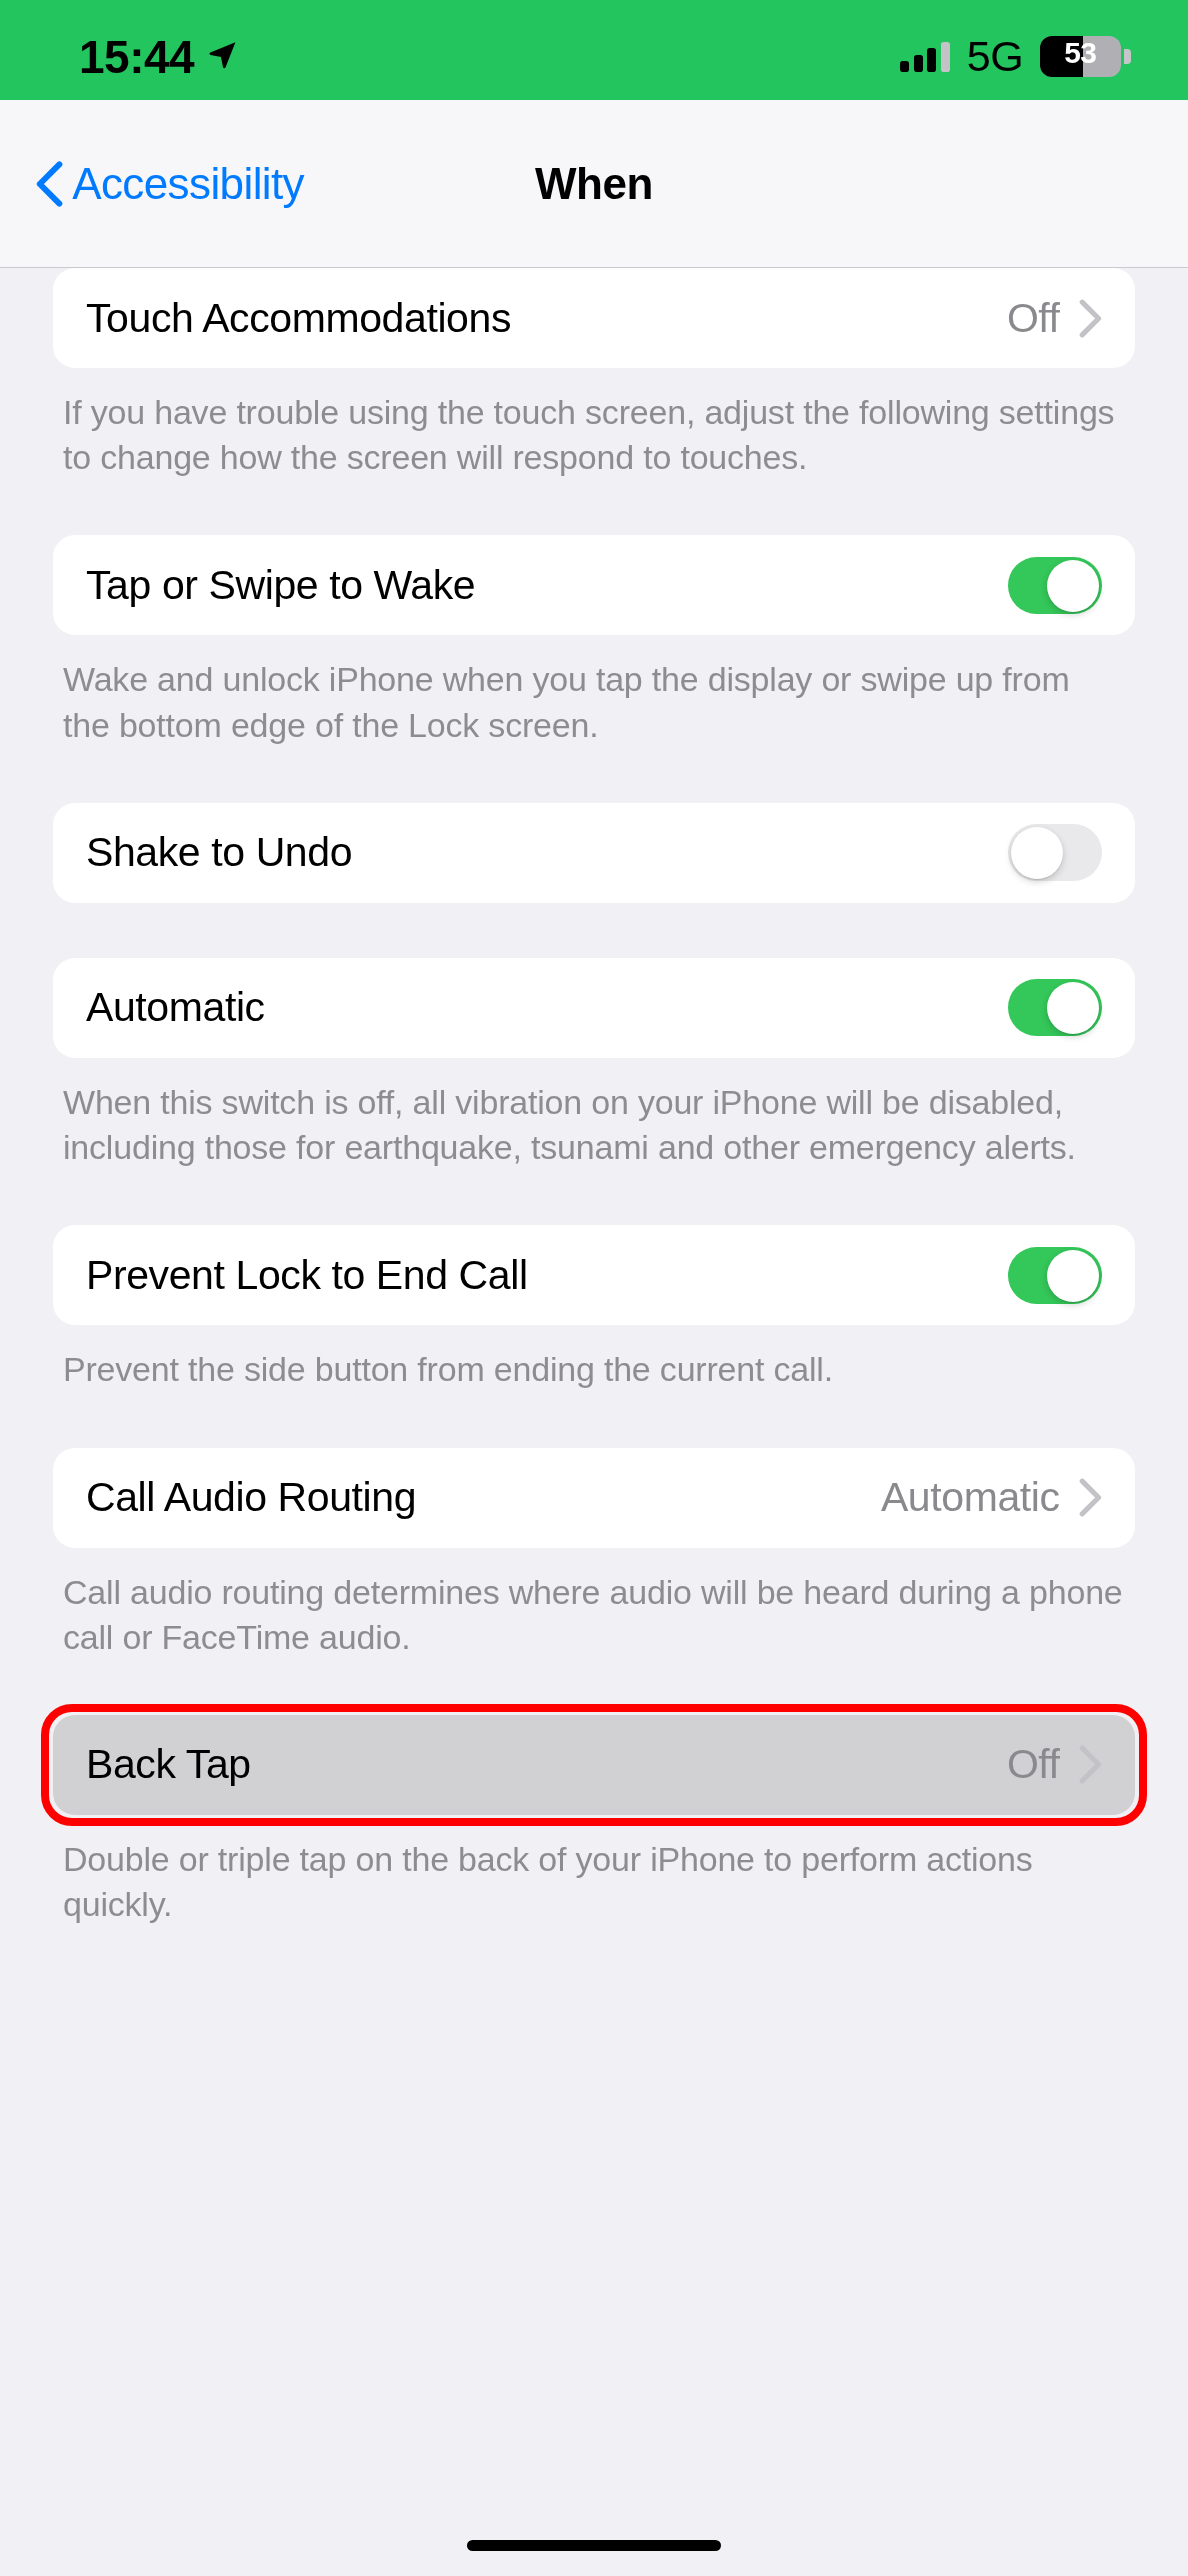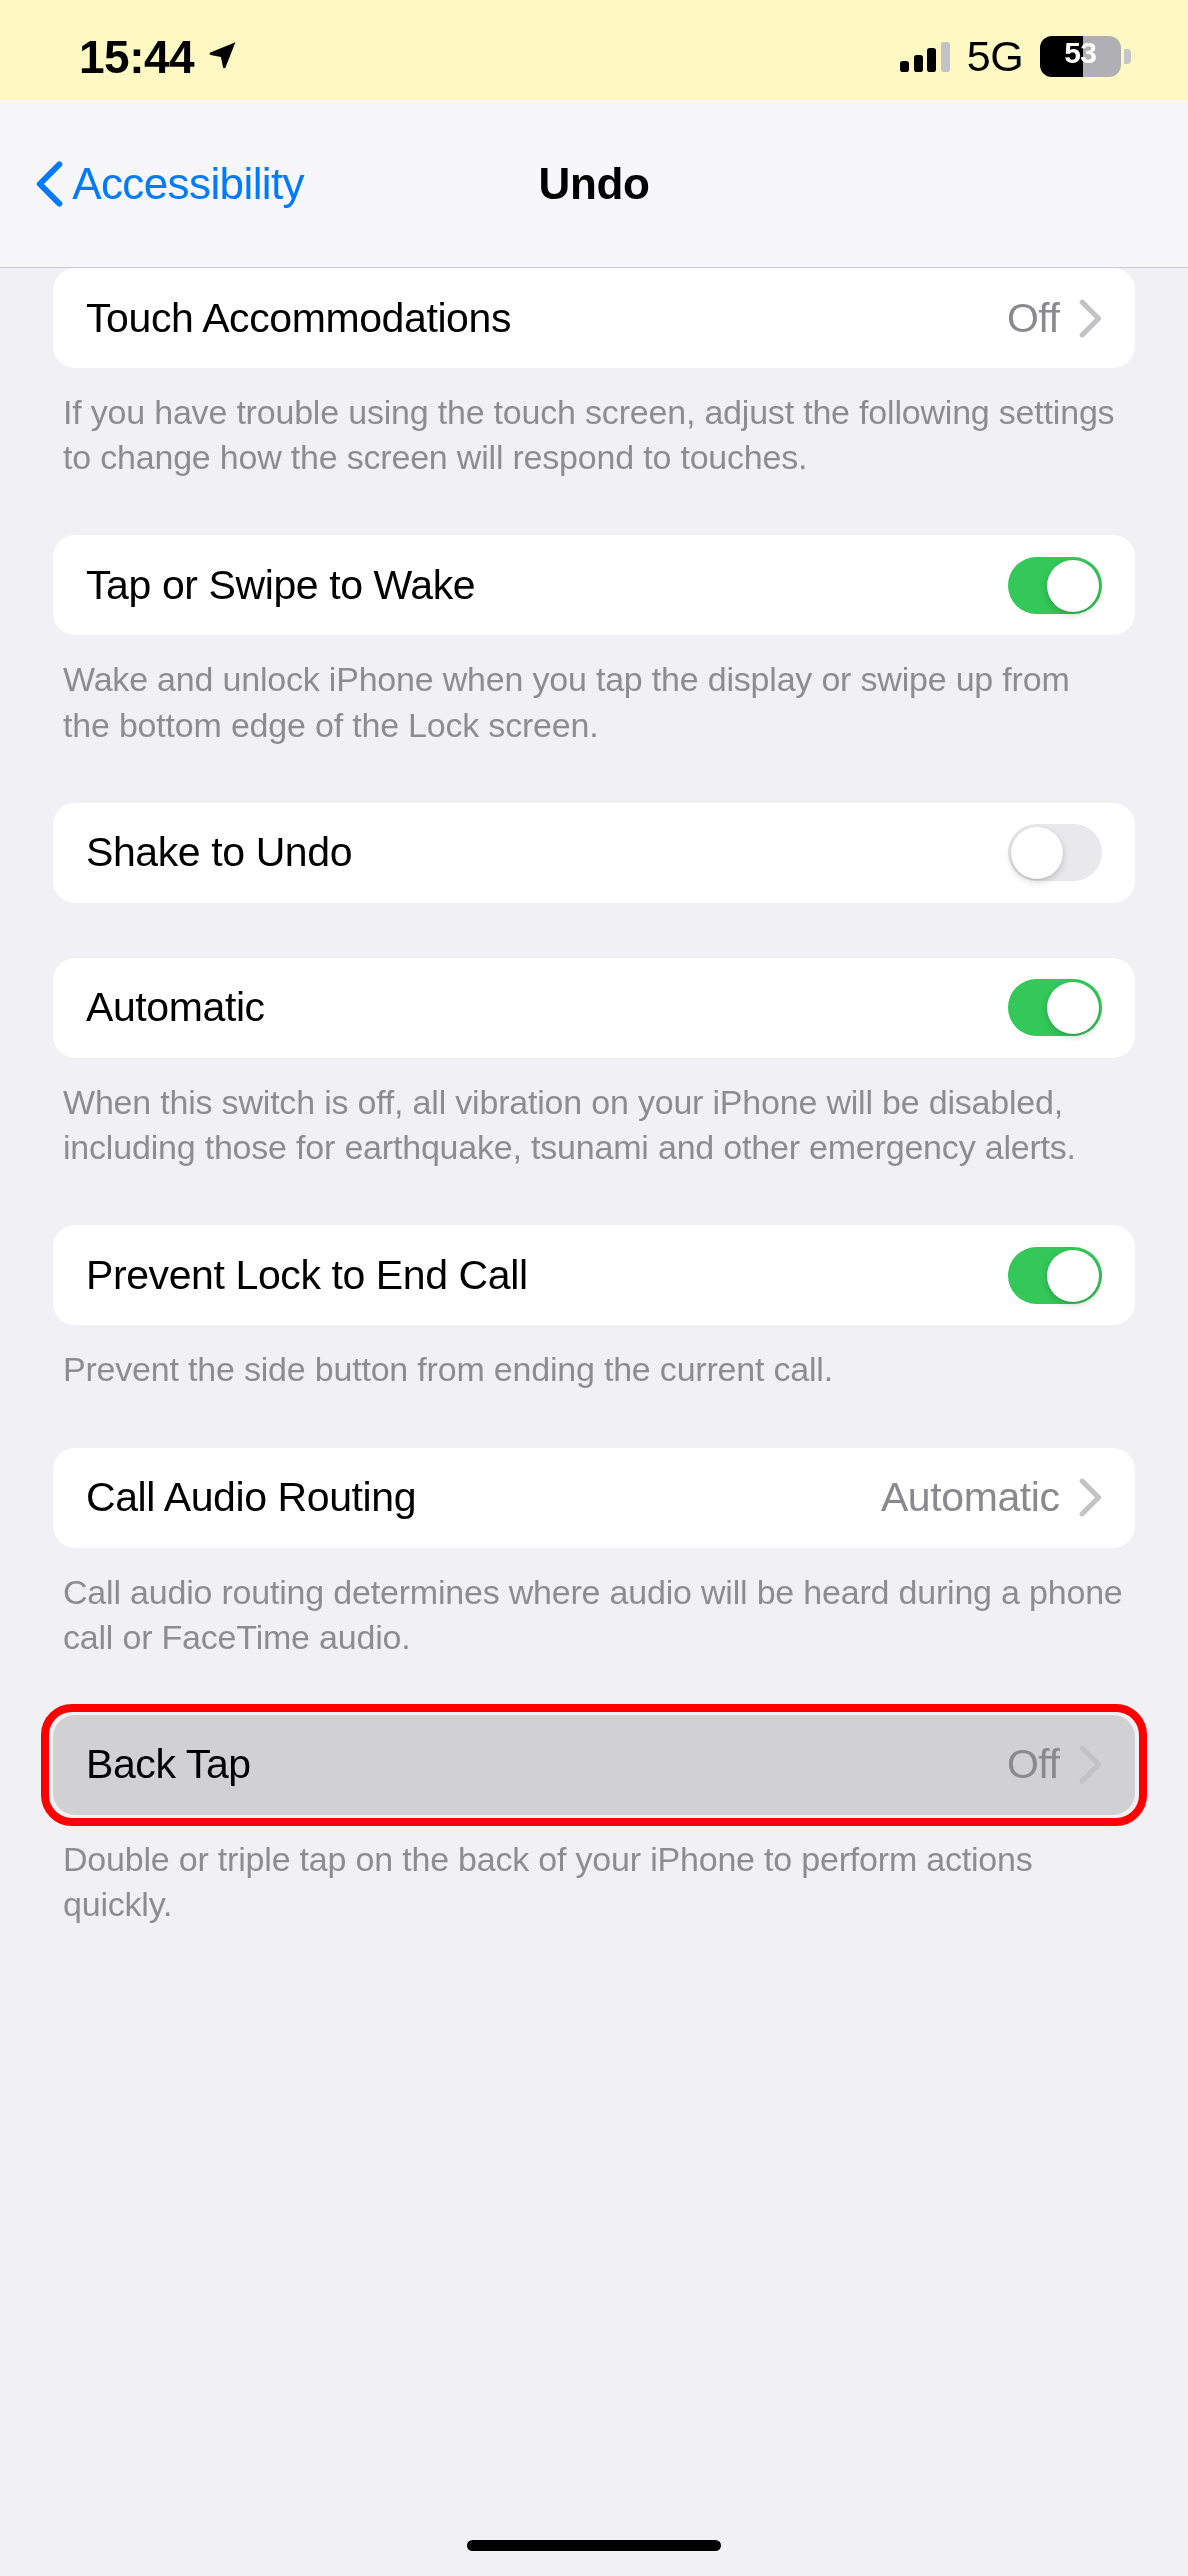--- a/index.html
+++ b/index.html
@@ -22,21 +22,21 @@
     height: 2576px;
     background: #F1F1F5;
     display: flex;
     flex-direction: column;
   }
 
   
   .status-bar {
     height: 100px;
     flex: 0 0 100px;
-    background: #fef9c3;
+    background: #22c55e;
     display: flex;
     align-items: center;
     justify-content: space-between;
     padding: 0 57px 0 79px;
     position: relative;
   }
 
   .status-left {
     display: flex;
     align-items: center;
@@ -316,21 +316,21 @@
 
   <div class="nav-bar">
     <div class="nav-back">
       <span>
         <svg class="chev-back" viewBox="0 0 12 20" aria-hidden="true">
           <path d="M10.5 1.5 2 10l8.5 8.5" fill="none" stroke="#007AFF" stroke-width="2.6" stroke-linecap="round" stroke-linejoin="round"></path>
         </svg>
       </span>
       <span class="nav-back-label">Accessibility</span>
     </div>
-    <div class="nav-title">Undo</div>
+    <div class="nav-title">When</div>
   </div>
 
   <div class="content" id="content">
       <div class="group">
         <div class="card">
           <div class="row">
             <span class="row-label">Touch Accommodations</span>
             <span class="row-right">
               <span class="row-value">Off</span>
               <span>

